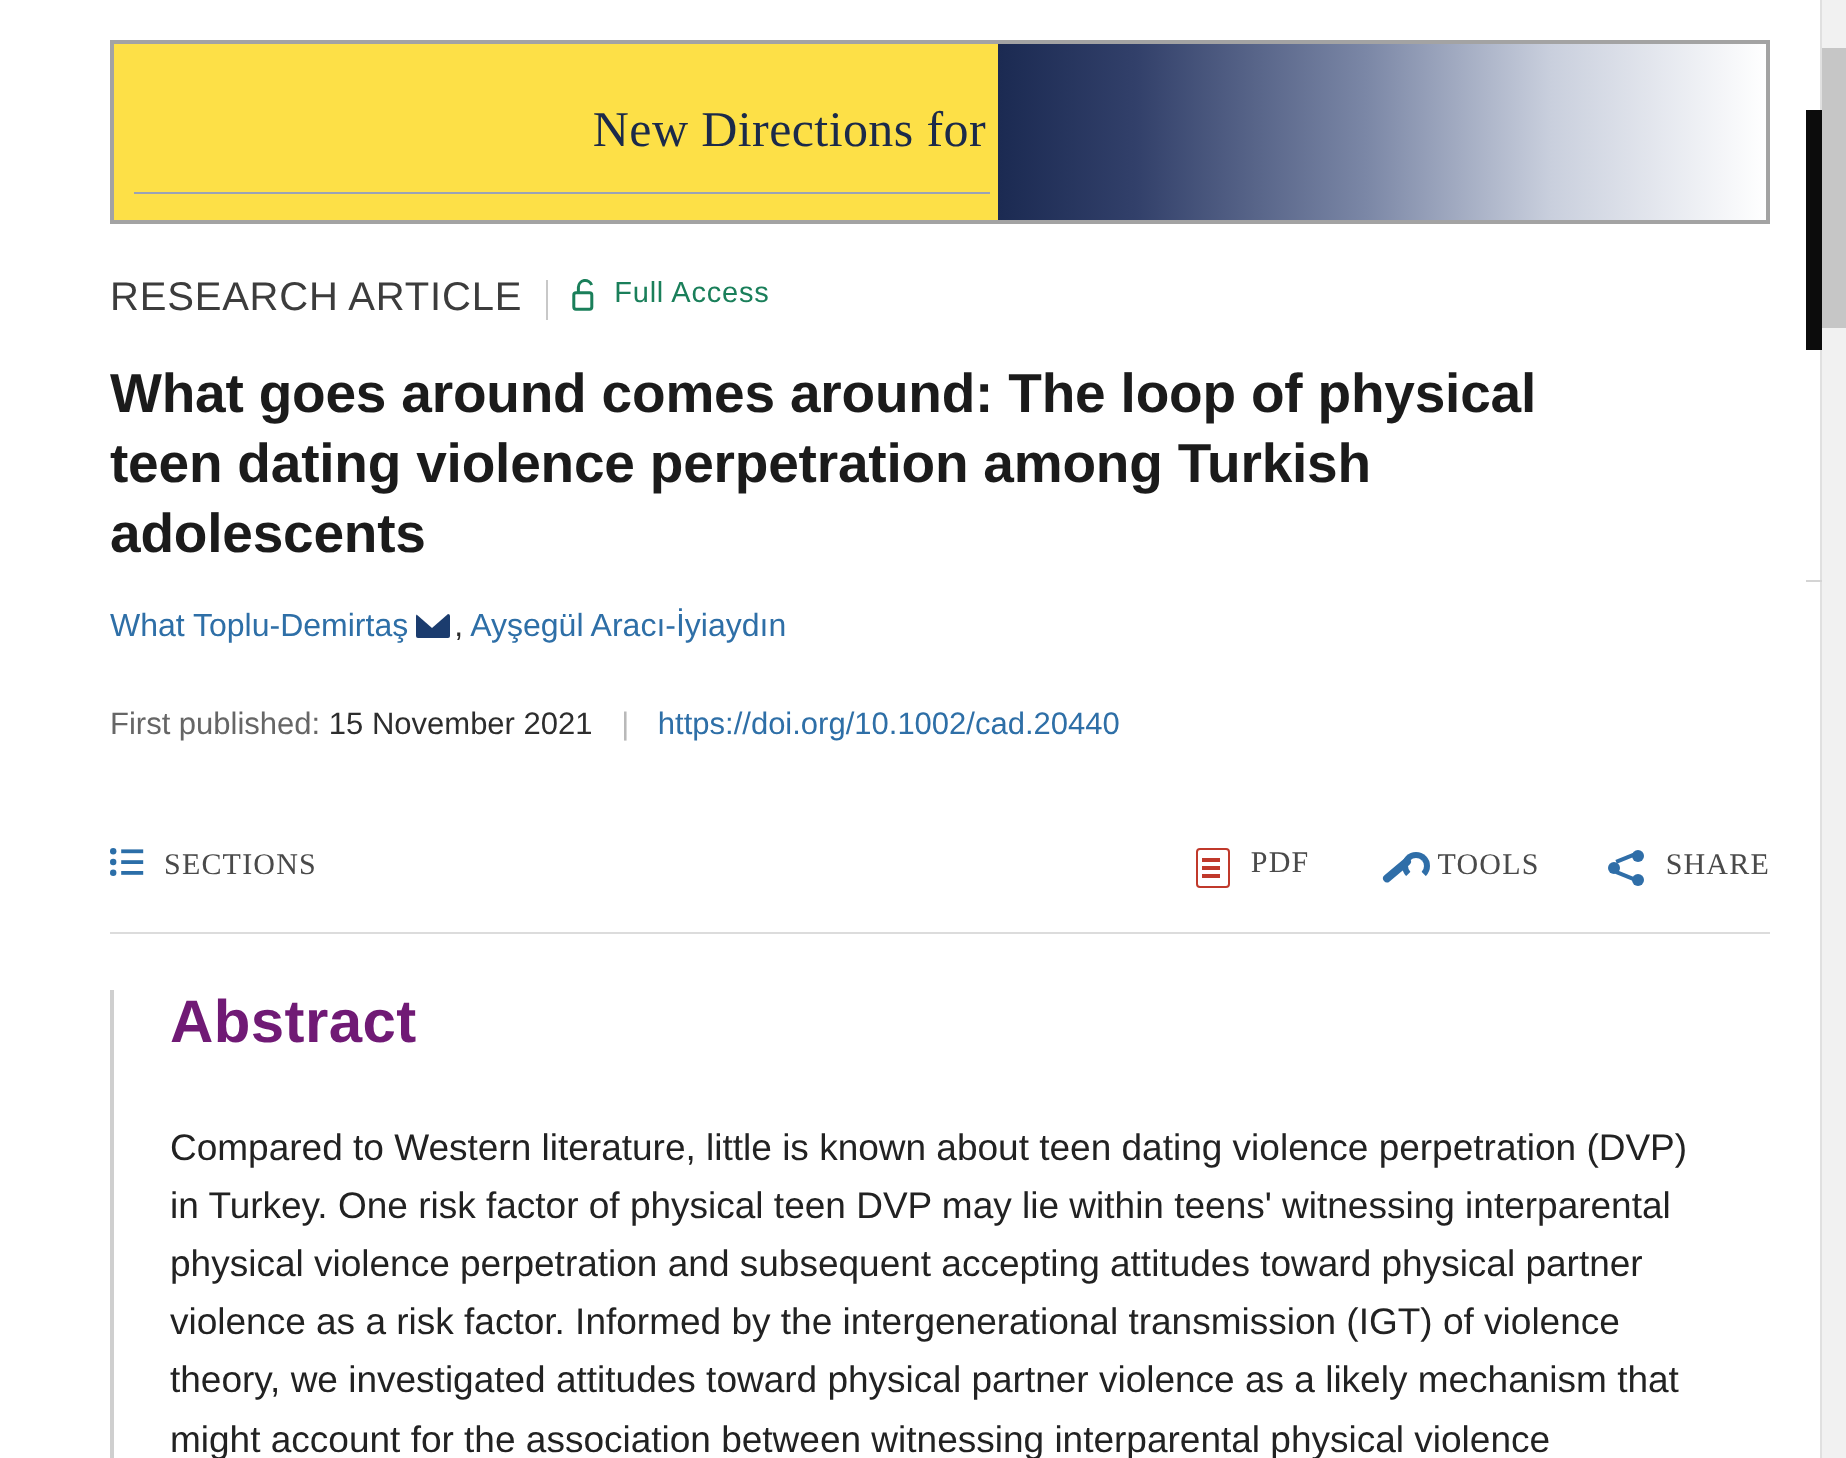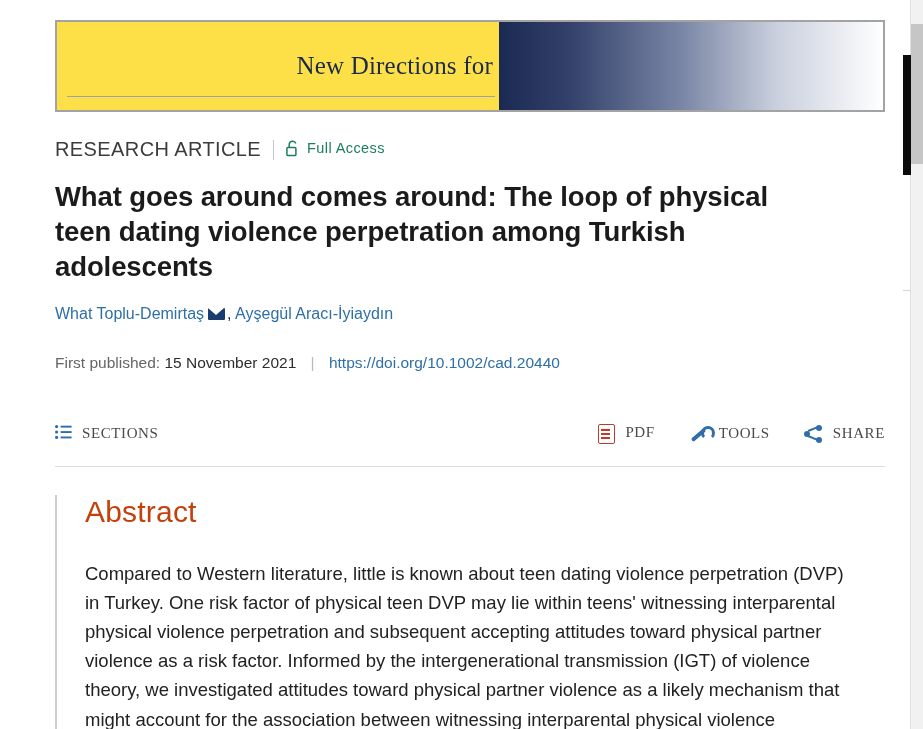--- a/index.html
+++ b/index.html
@@ -314,22 +314,22 @@
   
   .abstract-block {
     margin-top: 28px;
     border-left: 2px solid #cfcfcf;
     padding-left: 28px;
     width: 800px;
     box-sizing: border-box;
   }
   .abstract-heading {
     font-size: 30px;
-    font-weight: 400;
-    color: #c2410c;
+    font-weight: 700;
+    color: #701a75;
     margin: 0;
     letter-spacing: 0.2px;
   }
   .abstract-text {
     margin-top: 30px;
     font-size: 18.5px;
     line-height: 1.58;
     color: #222;
     max-width: 795px;
   }

